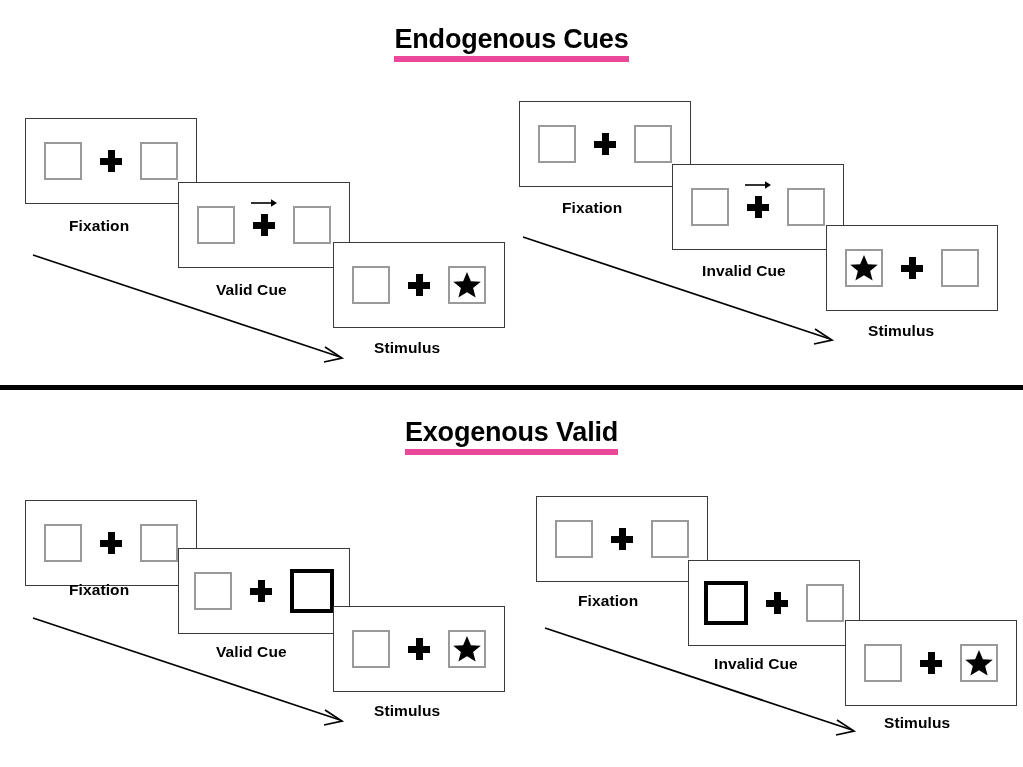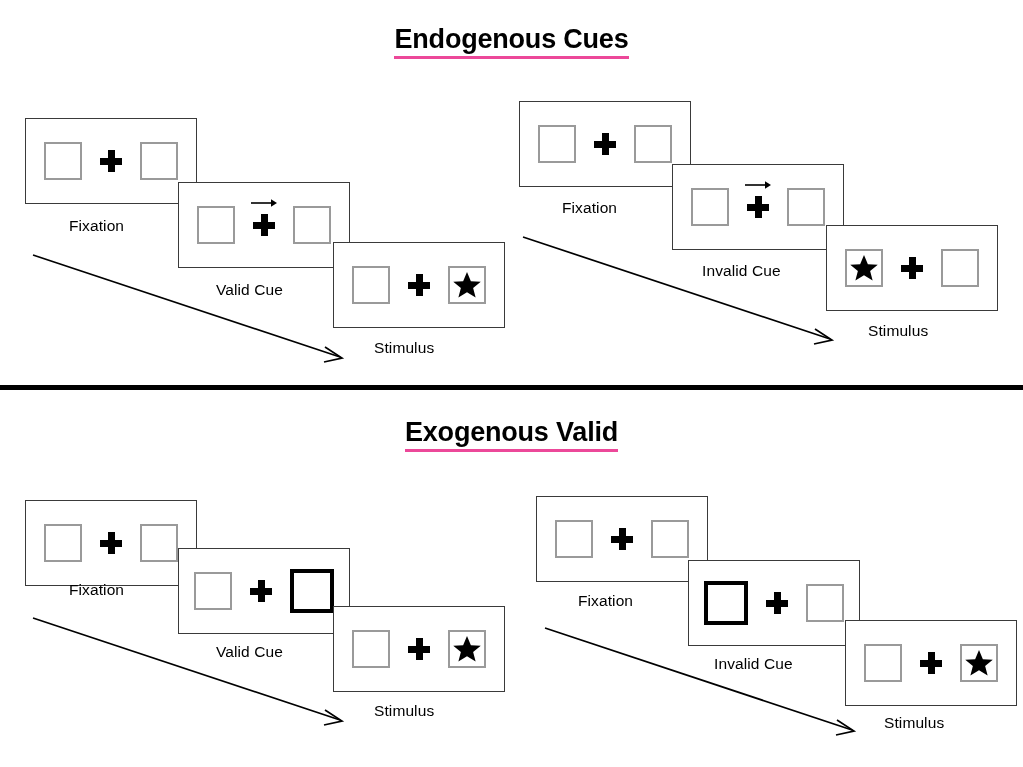--- a/index.html
+++ b/index.html
@@ -20,21 +20,21 @@
   .section-title {
     position: absolute;
     width: 100%;
     left: 0;
     text-align: center;
     font-size: 27px;
     font-weight: bold;
     letter-spacing: -0.2px;
   }
   .section-title span.ul {
-    border-bottom: 3px solid #ec4899;
+    border-bottom: 6px solid #ec4899;
     padding-bottom: 2px;
   }
   #title-endogenous { top: 24px; }
   #title-exogenous  { top: 417px; }
 
   
   .divider {
     position: absolute;
     left: 0;
     width: 1023px;
@@ -111,21 +111,21 @@
   .star {
     width: 30px;
     height: 30px;
     display: block;
   }
 
   
   .caption {
     position: absolute;
     font-size: 15.5px;
-    font-weight: normal;
+    font-weight: bold;
     white-space: nowrap;
     letter-spacing: 0.1px;
   }
 
   
   .time-arrow {
     position: absolute;
     overflow: visible;
     pointer-events: none;
   }

